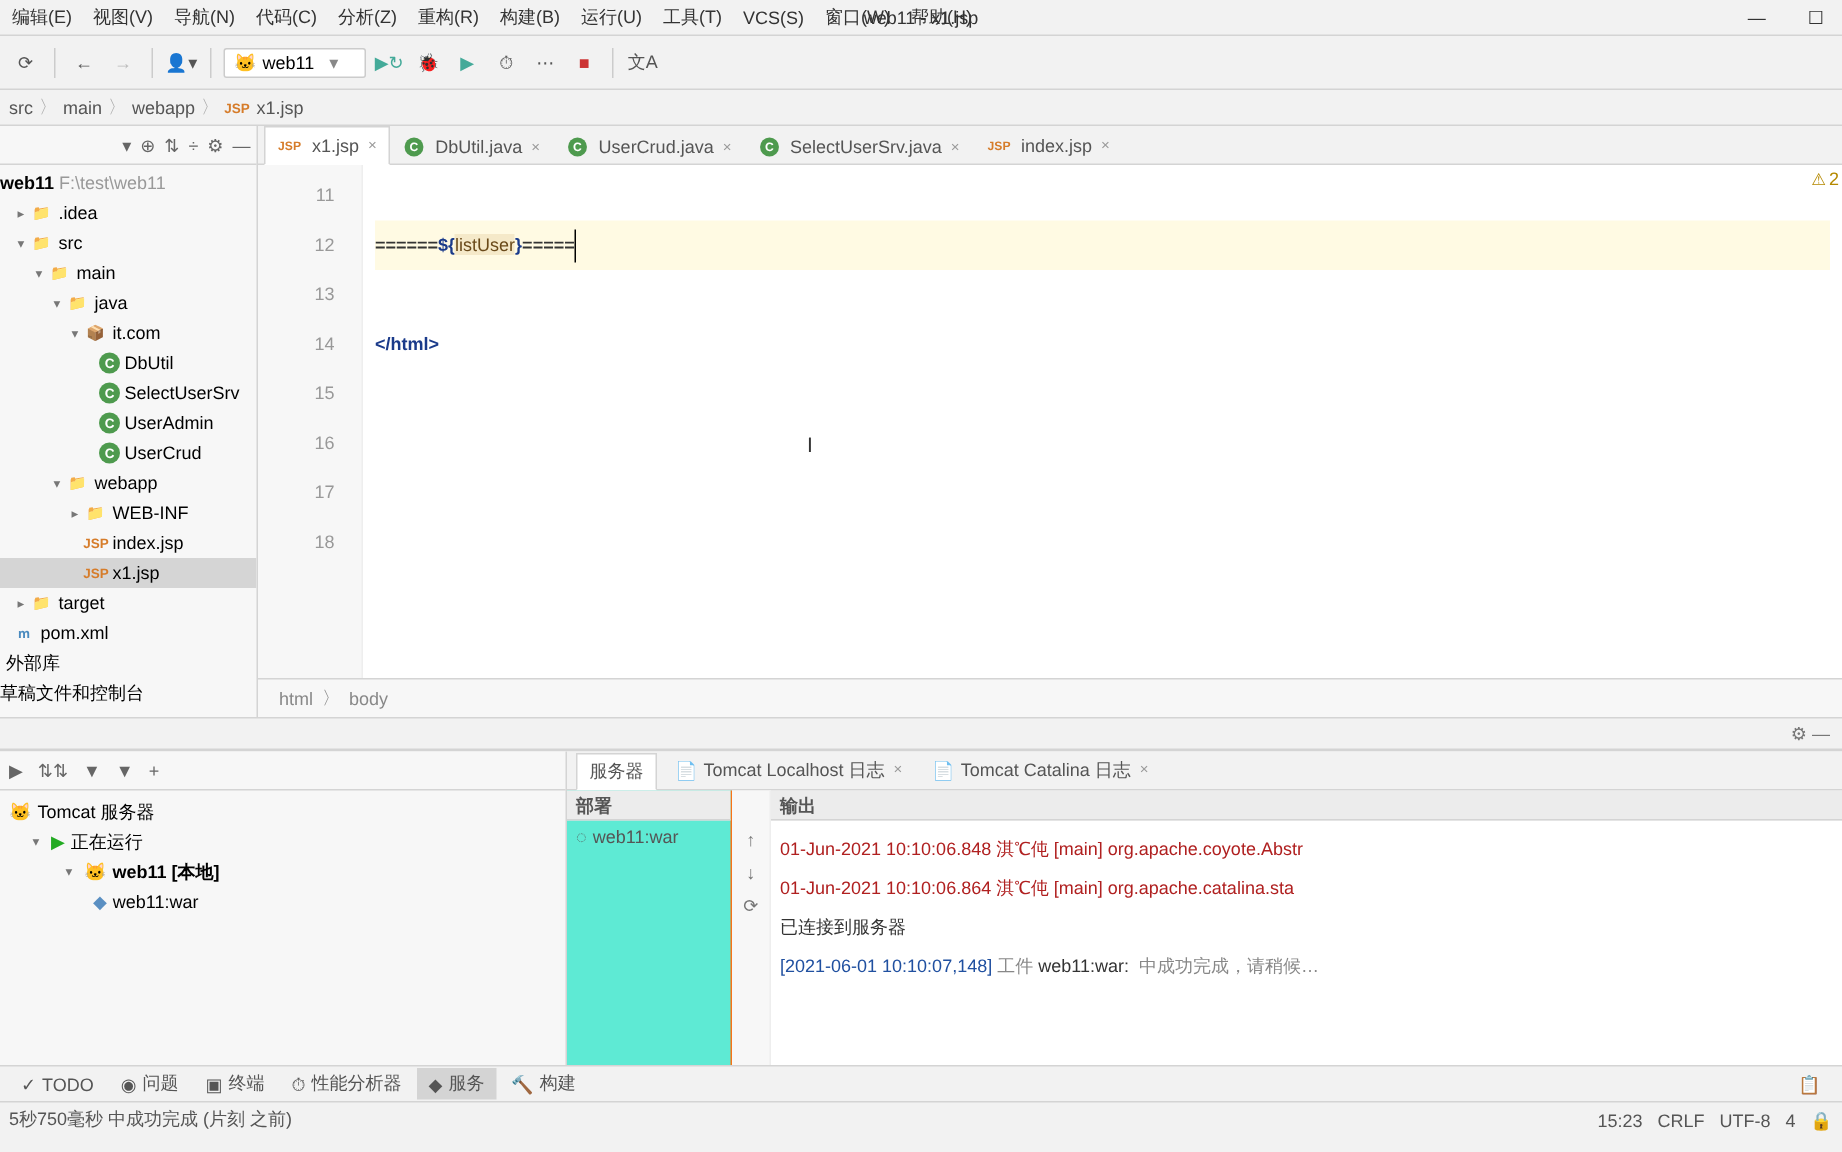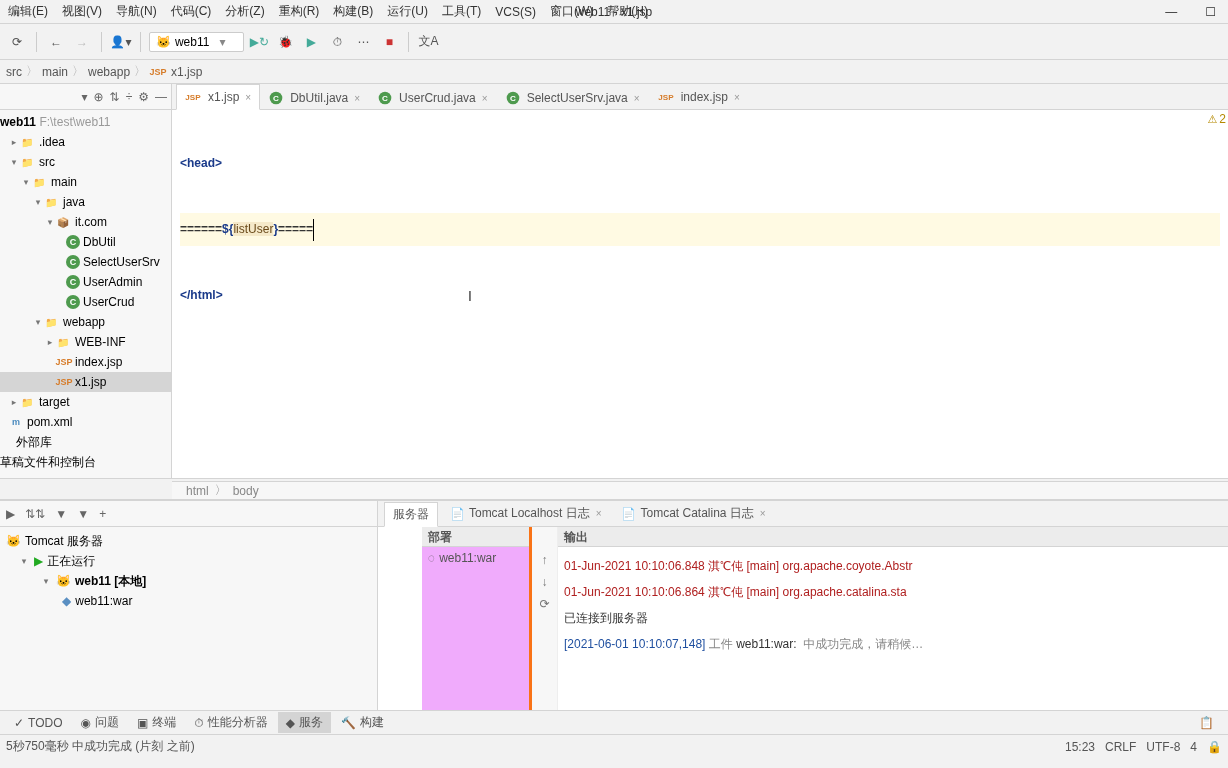--- a/index.html
+++ b/index.html
@@ -61,21 +61,21 @@
 .tw-left { width: 378px; border-right: 1px solid #d4d4d4; display: flex; flex-direction: column; background: #f7f7f7; }
 .tw-left-tools { height: 26px; border-bottom: 1px solid #d4d4d4; display: flex; align-items: center; padding: 0 6px; gap: 10px; color: #666; }
 .tw-left-body { flex: 1; padding: 4px 0; }
 .tw-row { display: flex; align-items: center; height: 20px; padding-left: 6px; gap: 4px; cursor: pointer; }
 
 .tw-right { flex: 1; display: flex; flex-direction: column; }
 .tw-tabs { height: 26px; background: #f2f2f2; border-bottom: 1px solid #d4d4d4; display: flex; align-items: center; padding: 0 6px; gap: 4px; }
 .tw-tab { padding: 3px 8px; cursor: pointer; color: #555; display: flex; align-items: center; gap: 4px; }
 .tw-tab.active { background: #fff; border: 1px solid #d4d4d4; border-bottom: 1px solid #fff; margin-bottom:-1px; }
 .tw-content { flex: 1; display: flex; }
-.tw-panel-left { width: 110px; border-right: 3px solid #f97316; background: #f0abfc; margin-left: 44px; }
+.tw-panel-left { width: 110px; border-right: 1px solid #f97316; background: #5eead4; }
 .tw-panel-head { height: 20px; background: #ececec; border-bottom: 1px solid #d4d4d4; padding: 2px 6px; color: #555; font-weight: bold; }
 .tw-panel-item { padding: 4px 6px; color: #555; display: flex; gap: 4px; align-items: center; }
 .tw-sidebar-icons { width: 26px; border-right: 1px solid #eee; background: #f7f7f7; display: flex; flex-direction: column; align-items: center; padding-top: 26px; gap: 8px; color: #777; }
 .tw-log { flex: 1; overflow: hidden; }
 .tw-log-head { height: 20px; background: #ececec; border-bottom: 1px solid #d4d4d4; padding: 2px 6px; color: #555; font-weight: bold; }
 .tw-log-body { padding: 6px; font-family: Consolas, monospace; font-size: 15px; line-height: 25px; white-space: pre; overflow: hidden; color: #333; }
 .log-red { color: #b02020; }
 .log-blue { color: #2050a0; }
 .log-dim { color: #888; }
 
@@ -215,21 +215,21 @@
         </div>
       <div class="tree-row" style="padding-left:8px">
           <span class="tree-arrow">▸</span>
           <span class="tree-icon folder-y">📁</span>
           <span>target</span>
         </div>
       <div class="tree-row" style="padding-left:8px">
           <span class="tree-icon xml-icon">m</span>
           <span>pom.xml</span>
         </div>
-      <div class="tree-row" style="padding-left:16px">
+      <div class="tree-row" style="padding-left:4px">
           <span>外部库</span>
         </div>
       <div class="tree-row" style="padding-left:0">
           <span>草稿文件和控制台</span>
         </div>
     </div>
   </div>
 
   <div class="editor-area">
     <div class="tabs">
@@ -254,22 +254,31 @@
           <span class="tab-close">×</span>
         </div>
       <div class="tab">
           <span class="jsp-icon tree-icon">JSP</span>
           <span>index.jsp</span>
           <span class="tab-close">×</span>
         </div>
     </div>
     <div class="warn-badge">⚠ <span>2</span></div>
     <div class="code">
+      <div class="gutter">
+        <div>11</div>
+          <div>12</div>
+          <div>13</div>
+          <div>14</div>
+        <div>15</div>
+          <div>16</div>
+          <div>17</div>
+          <div>18</div>
+      </div>
       <div class="code-text">
-<div class="code-line"><span class="tag">&lt;head&gt;</span></div>
 <div class="code-line hl"><span class="txt">======</span><span class="el">${</span><span class="el-var">listUser</span><span class="el">}</span><span class="txt">=====</span><span class="cursor-bar"></span></div>
 <div class="code-line"><span class="tag">&lt;/html&gt;</span></div>
 <div class="code-line"></div>
         <span class="text-cursor">I</span>
       </div>
     </div>
     <div class="crumb-bottom">
       <span>html</span>
         <span>〉</span>
         <span>body</span>

